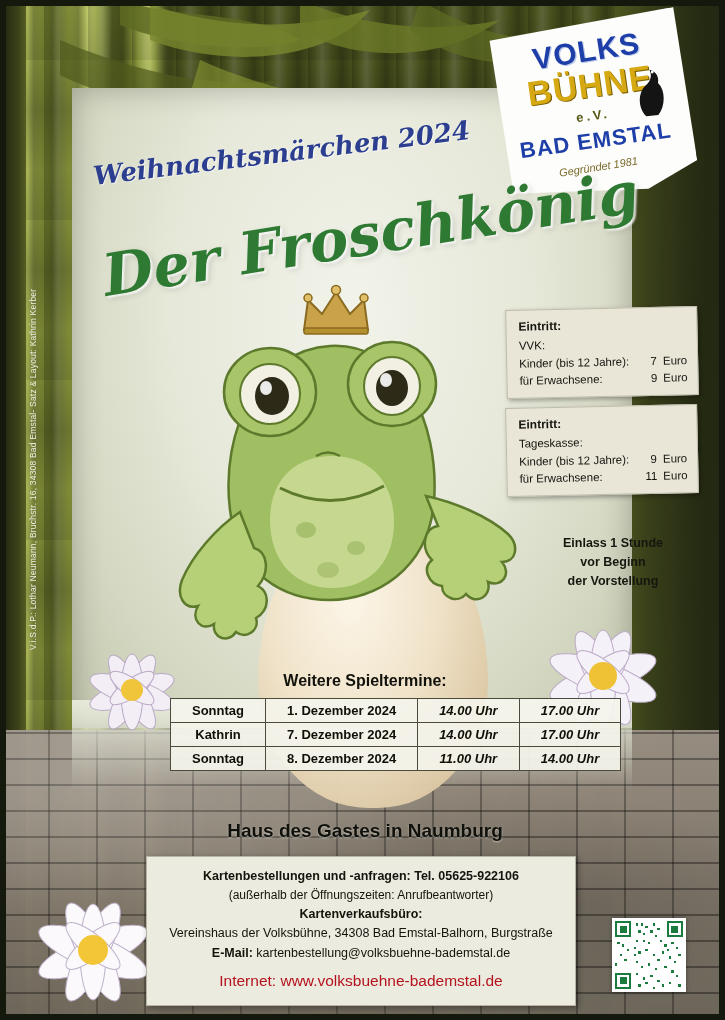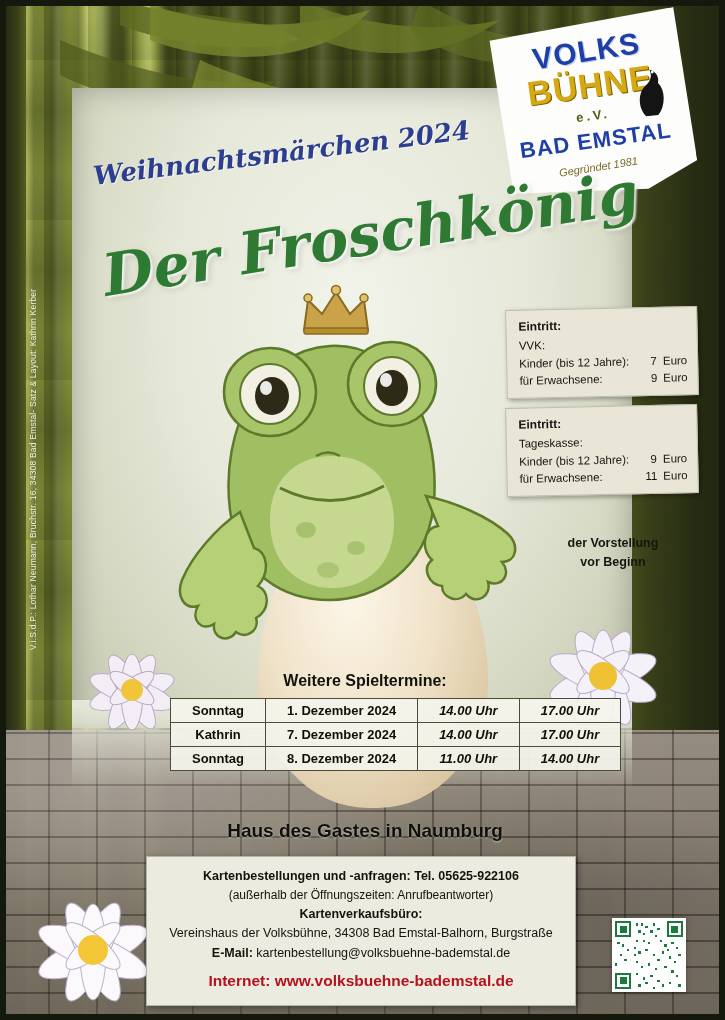--- a/index.html
+++ b/index.html
@@ -217,21 +217,21 @@
     padding: 10px 8px 12px 8px;
     text-align: center;
     color: #14140d;
     font-size: 12.5px;
     line-height: 1.55;
   }
   .contact .b { font-weight: bold; }
   .contact .small { font-size: 12px; }
   .contact .web {
     margin-top: 6px;
-    font-size: 15.5px; font-weight: bold; color: #b4121c;
+    font-size: 15.5px; font-weight: normal; color: #b4121c;
   }
   .contact .web .lbl { color: #b4121c; }
 
   
   .qr {
     position: absolute; left: 612px; bottom: 28px;
     width: 74px; height: 74px;
     background: #ffffff; padding: 3px;
     box-shadow: 0 0 4px rgba(0,0,0,.4);
   }
@@ -401,22 +401,23 @@
       <span class="cur">Euro</span>
     </div>
     <div class="tk-row">
       <span class="lbl">für Erwachsene:</span>
       <span class="val">11</span>
       <span class="cur">Euro</span>
     </div>
   </div>
 
   <div class="einlass">
+    <div>Einlass 1 Stunde</div>
+    <div>vor Beginn</div>
     <div>der Vorstellung</div>
-    <div>vor Beginn</div>
   </div>
 
 
   <div class="weitere">Weitere Spieltermine:</div>
 
   <table class="schedule">
     <tbody>
       <tr>
         <td class="c-day">Sonntag</td>
         <td class="c-date">1. Dezember 2024</td>

